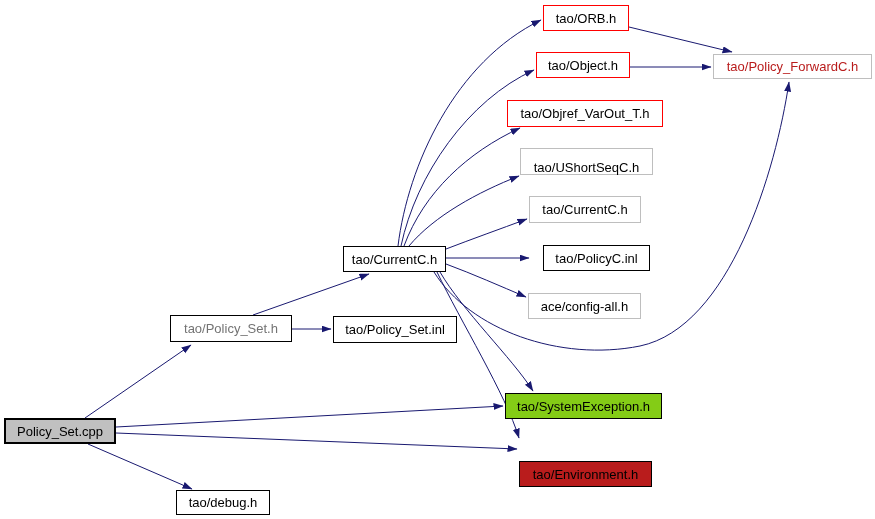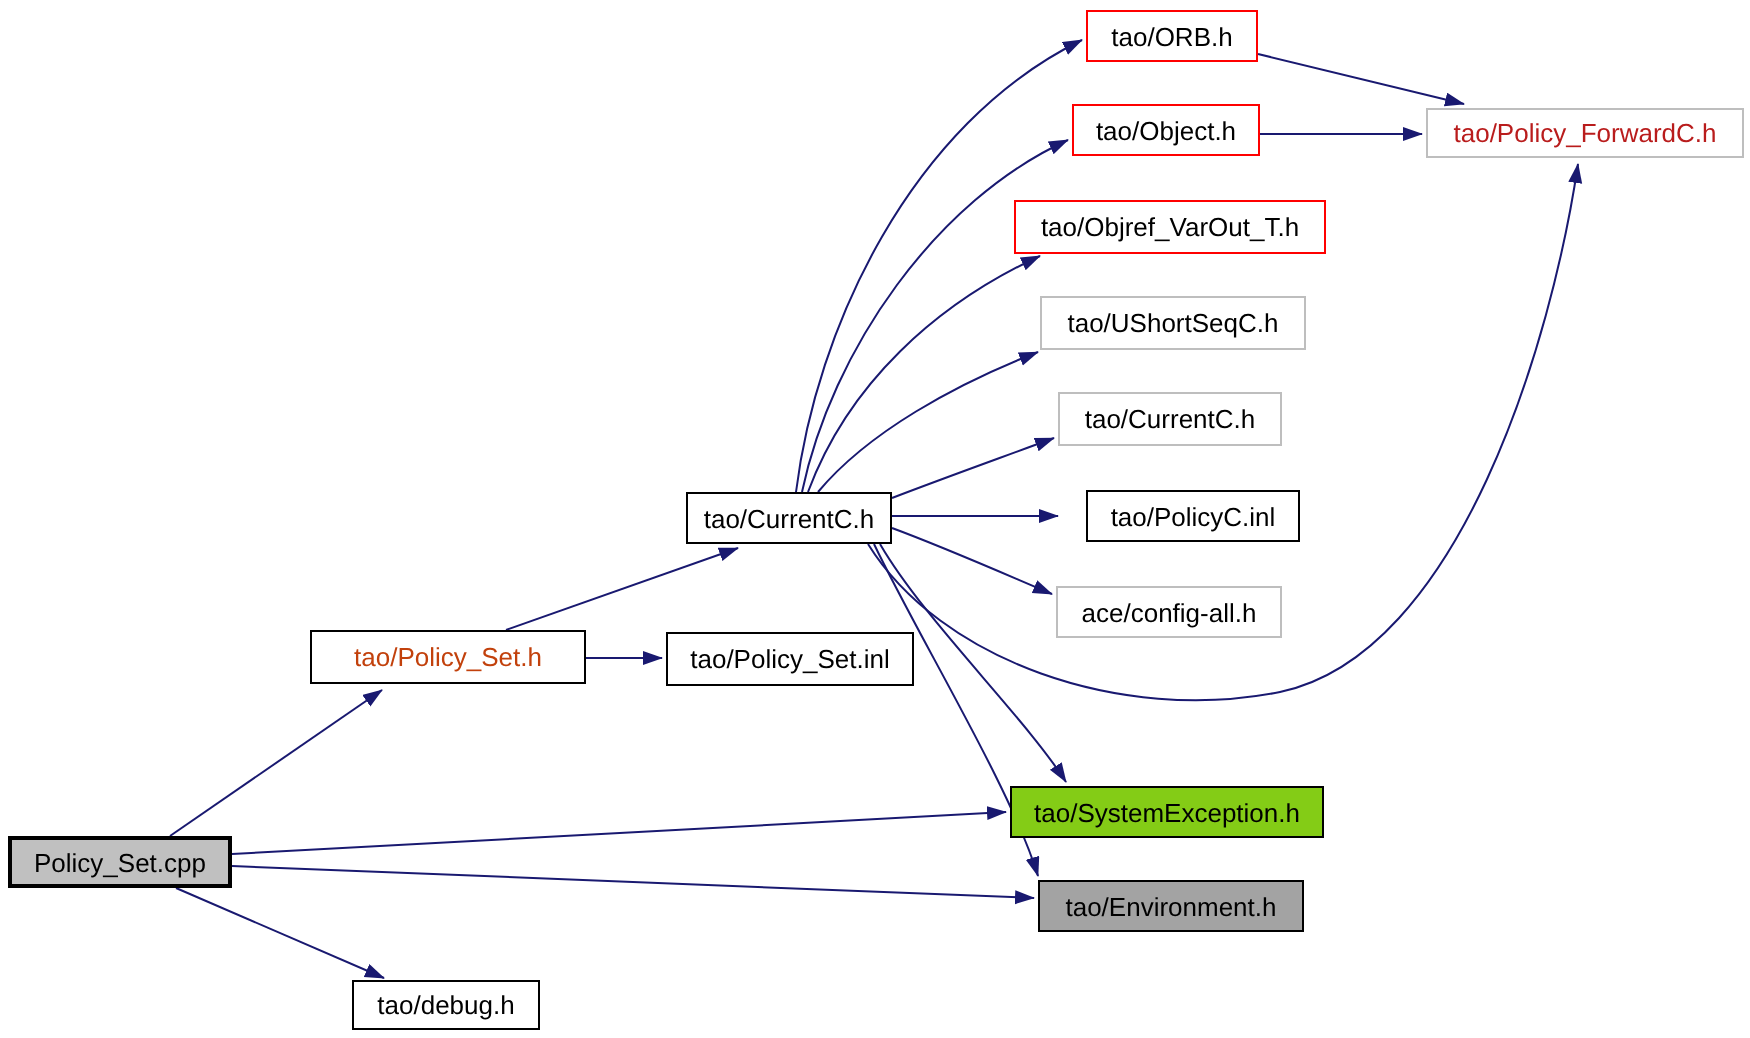--- a/index.html
+++ b/index.html
@@ -68,56 +68,56 @@
         <path d="M440,272 C462,310 512,358 533,391" fill="none" stroke="#191970" stroke-width="1" marker-end="url(#arrow)"></path>
         <path d="M437,272 C460,320 506,395 519,438" fill="none" stroke="#191970" stroke-width="1" marker-end="url(#arrow)"></path>
         <path d="M629,27 L732,52" fill="none" stroke="#191970" stroke-width="1" marker-end="url(#arrow)"></path>
         <path d="M630,67 L711,67" fill="none" stroke="#191970" stroke-width="1" marker-end="url(#arrow)"></path>
       </g>
   </svg>
   <div id="node-layer">
       <div class="node" style="left: 4px; top: 418px; width: 112px; height: 26px; border: 2px solid rgb(0, 0, 0); background: rgb(192, 192, 192); color: rgb(0, 0, 0);">
         <span>Policy_Set.cpp</span>
       </div>
-      <div class="node" style="left: 155px; top: 315px; width: 138px; height: 27px; border: 1.5px solid rgb(0, 0, 0); background: rgb(255, 255, 255); color: #c2410c;">
+      <div class="node" style="left: 170px; top: 315px; width: 122px; height: 27px; border: 1.5px solid rgb(0, 0, 0); background: rgb(255, 255, 255); color: #737373;">
         <span>tao/Policy_Set.h</span>
       </div>
       <div class="node" style="left: 333px; top: 316px; width: 124px; height: 27px; border: 1.5px solid rgb(0, 0, 0); background: rgb(255, 255, 255); color: rgb(0, 0, 0);">
         <span>tao/Policy_Set.inl</span>
       </div>
       <div class="node" style="left: 343px; top: 246px; width: 103px; height: 26px; border: 1.5px solid rgb(0, 0, 0); background: rgb(255, 255, 255); color: rgb(0, 0, 0);">
         <span>tao/CurrentC.h</span>
       </div>
       <div class="node" style="left: 543px; top: 5px; width: 86px; height: 26px; border: 1.5px solid rgb(255, 0, 0); background: rgb(255, 255, 255); color: rgb(0, 0, 0);">
         <span>tao/ORB.h</span>
       </div>
       <div class="node" style="left: 536px; top: 52px; width: 94px; height: 26px; border: 1.5px solid rgb(255, 0, 0); background: rgb(255, 255, 255); color: #000000;">
         <span>tao/Object.h</span>
       </div>
       <div class="node" style="left: 507px; top: 100px; width: 156px; height: 27px; border: 1.5px solid rgb(255, 0, 0); background: rgb(255, 255, 255); color: rgb(0, 0, 0);">
         <span>tao/Objref_VarOut_T.h</span>
       </div>
-      <div class="node" style="left: 520px; top: 148px; width: 133px; height: 27px; border: 1px solid rgb(190, 190, 190); background: rgb(255, 255, 255); color: rgb(0, 0, 0);">
+      <div class="node" style="left: 520px; top: 148px; width: 133px; height: 27px; border: 1px solid rgb(190, 190, 190); background: rgb(255, 255, 255); color: rgb(0, 0, 0); align-items: flex-end;">
         <span>tao/UShortSeqC.h</span>
       </div>
       <div class="node" style="left: 529px; top: 196px; width: 112px; height: 27px; border: 1px solid rgb(190, 190, 190); background: rgb(255, 255, 255); color: rgb(0, 0, 0);">
         <span>tao/CurrentC.h</span>
       </div>
       <div class="node" style="left: 531px; top: 245px; width: 107px; height: 26px; border: 1.5px solid rgb(0, 0, 0); background: rgb(255, 255, 255); color: rgb(0, 0, 0); margin-left: 12px;">
         <span>tao/PolicyC.inl</span>
       </div>
       <div class="node" style="left: 528px; top: 293px; width: 113px; height: 26px; border: 1px solid rgb(190, 190, 190); background: rgb(255, 255, 255); color: rgb(0, 0, 0);">
         <span>ace/config-all.h</span>
       </div>
       <div class="node" style="left: 713px; top: 54px; width: 159px; height: 25px; border: 1px solid rgb(190, 190, 190); background: rgb(255, 255, 255); color: #b91c1c;">
         <span>tao/Policy_ForwardC.h</span>
       </div>
       <div class="node" style="left: 505px; top: 393px; width: 157px; height: 26px; border: 1.5px solid rgb(0, 0, 0); background: #84cc16; color: rgb(0, 0, 0);">
         <span>tao/SystemException.h</span>
       </div>
-      <div class="node" style="left: 519px; top: 440px; width: 133px; height: 26px; border: 1.5px solid rgb(0, 0, 0); background: #a3a3a3; color: rgb(0, 0, 0);">
+      <div class="node" style="left: 519px; top: 461px; width: 133px; height: 26px; border: 1.5px solid rgb(0, 0, 0); background: #b91c1c; color: rgb(0, 0, 0);">
         <span>tao/Environment.h</span>
       </div>
       <div class="node" style="left: 176px; top: 490px; width: 94px; height: 25px; border: 1.5px solid rgb(0, 0, 0); background: rgb(255, 255, 255); color: rgb(0, 0, 0);">
         <span>tao/debug.h</span>
       </div>
     </div>
 </div>
 
 </body></html>

